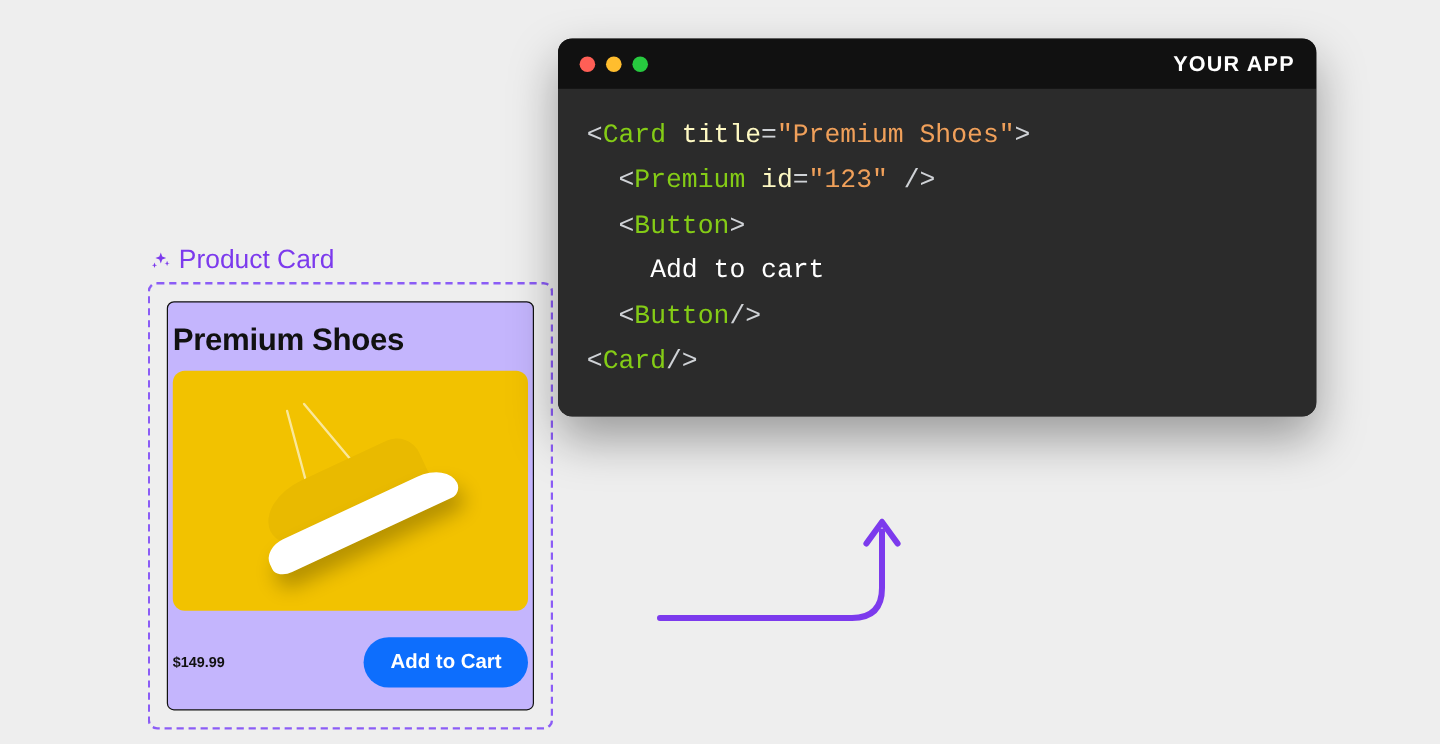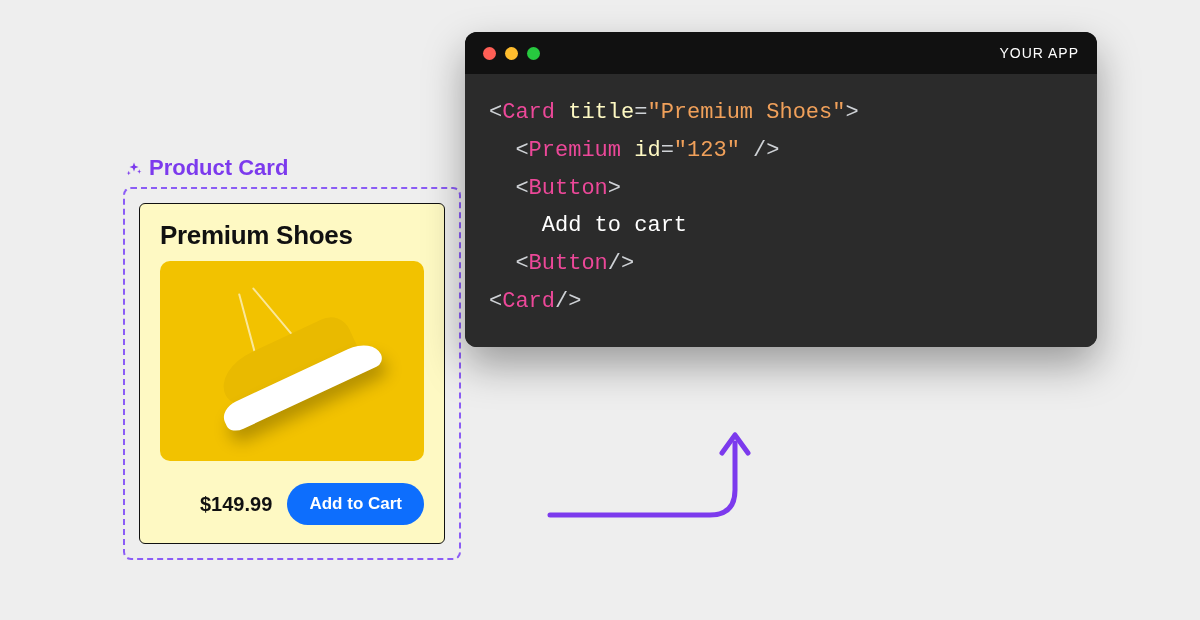--- a/index.html
+++ b/index.html
@@ -17,36 +17,37 @@
     left: 123px;
     top: 155px;
     width: 338px;
   }
   .card-label {
     display: flex;
     align-items: center;
     gap: 6px;
     color: #7c3aed;
     font-size: 22px;
-    font-weight: 700;
+    font-weight: 400;
     margin-bottom: 6px;
     margin-left: 2px;
+    margin-top: 48px;
   }
   .card-label .icon { width: 18px; height: 18px; }
   .dashed-box {
     border: 2.5px dashed #8b5cf6;
     border-radius: 8px;
     padding: 14px;
     background: transparent;
   }
   .product-card {
-    background: #fef9c3;
+    background: #c4b5fd;
     border: 1.5px solid #111;
     border-radius: 6px;
-    padding: 16px 20px 18px;
+    padding: 16px 4px 18px;
     width: 100%;
   }
   .product-title {
     font-size: 26px;
     font-weight: 800;
     color: #111;
     margin-bottom: 10px;
     letter-spacing: -0.3px;
   }
   .product-img {
@@ -90,24 +91,23 @@
   .shoe .lace.l1 { left: 60px; transform: rotate(10deg); }
   .shoe .lace.l2 { left: 90px; transform: rotate(-15deg); }
 
   .product-footer {
     display: flex;
     justify-content: space-between;
     align-items: center;
     margin-top: 22px;
   }
   .price {
-    font-size: 20px;
+    font-size: 12px;
     font-weight: 600;
     color: #111;
-    margin-left: 40px;
   }
   .add-btn {
     background: #0d6efd;
     color: #fff;
     font-size: 17px;
     font-weight: 700;
     border: none;
     border-radius: 24px;
     padding: 11px 22px;
     cursor: pointer;
@@ -132,35 +132,35 @@
     justify-content: space-between;
     padding: 0 18px;
   }
   .dots { display: flex; gap: 9px; }
   .dot { width: 13px; height: 13px; border-radius: 50%; }
   .dot.red { background: #ff5f56; }
   .dot.yellow { background: #ffbd2e; }
   .dot.green { background: #27c93f; }
   .app-title {
     color: #ffffff;
-    font-size: 14px;
-    font-weight: 400;
+    font-size: 18px;
+    font-weight: 700;
     letter-spacing: 1px;
   }
   .code-body {
     background: #2b2b2b;
     padding: 20px 24px 26px;
     font-family: "SFMono-Regular", Consolas, "Liberation Mono", Menlo, monospace;
     font-size: 22px;
     line-height: 1.72;
     color: #e5e5e5;
     white-space: pre;
   }
   .p  { color: #cfd2d6; } 
-  .tg { color: #ec4899; margin-top: 24px; } 
+  .tg { color: #84cc16; margin-top: 24px; } 
   .at { color: #fef9c3; } 
   .op { color: #cfd2d6; } 
   .st { color: #f0a05a; } 
   .tx { color: #ffffff; } 
 
   
   .arrow {
     position: absolute;
     left: 540px;
     top: 425px;

